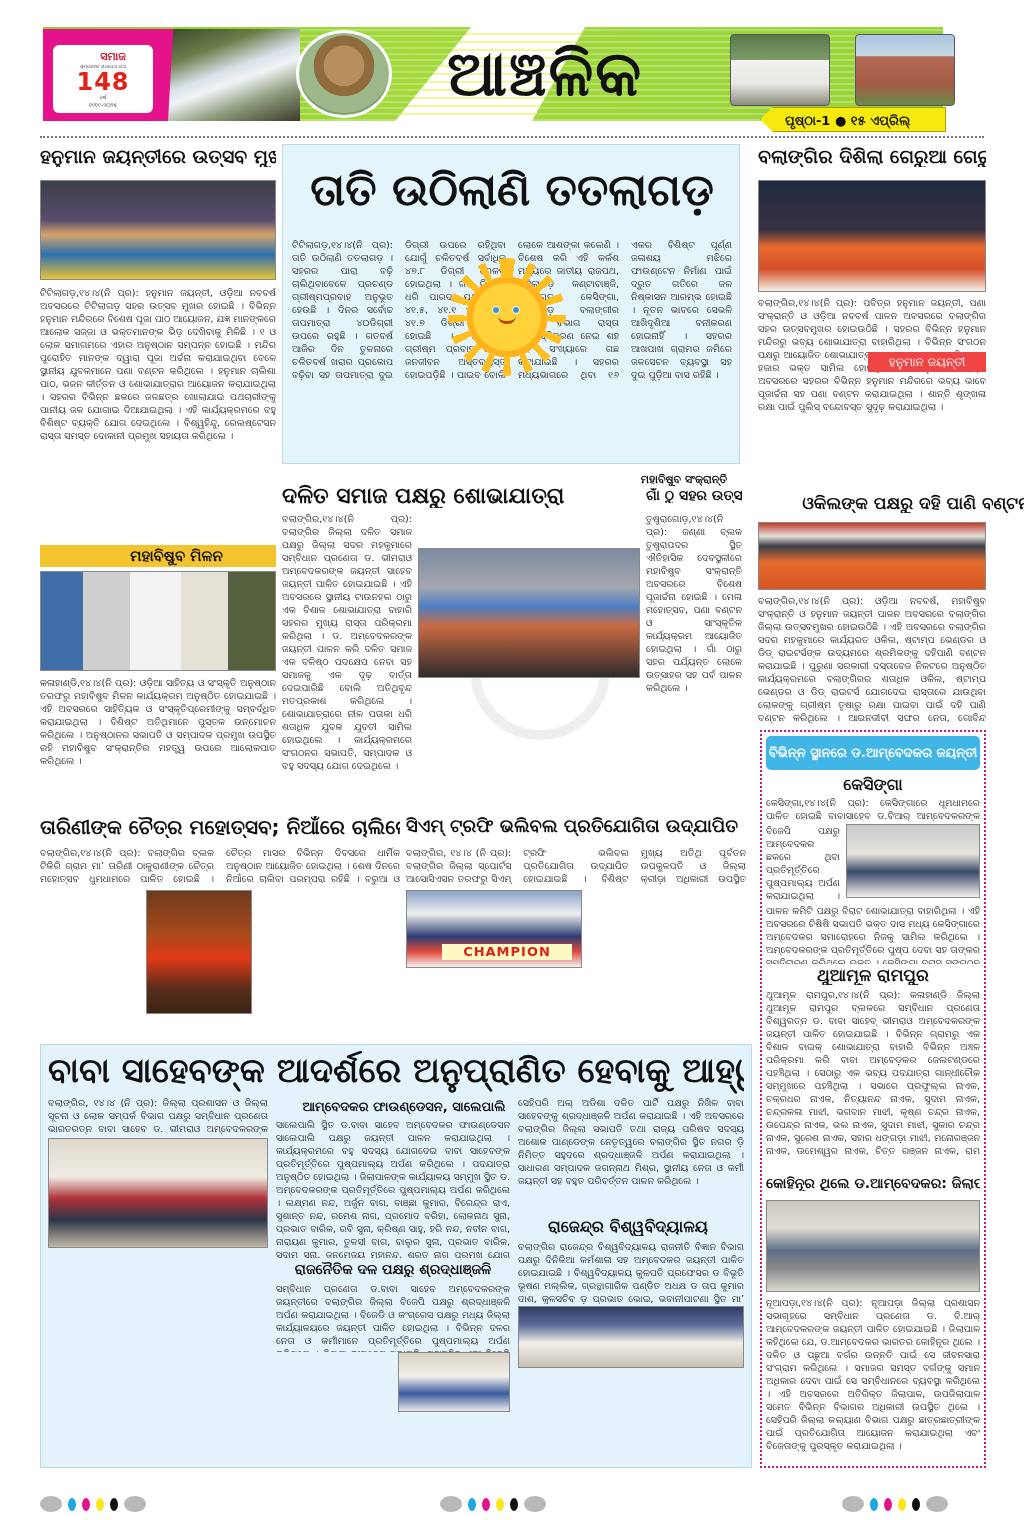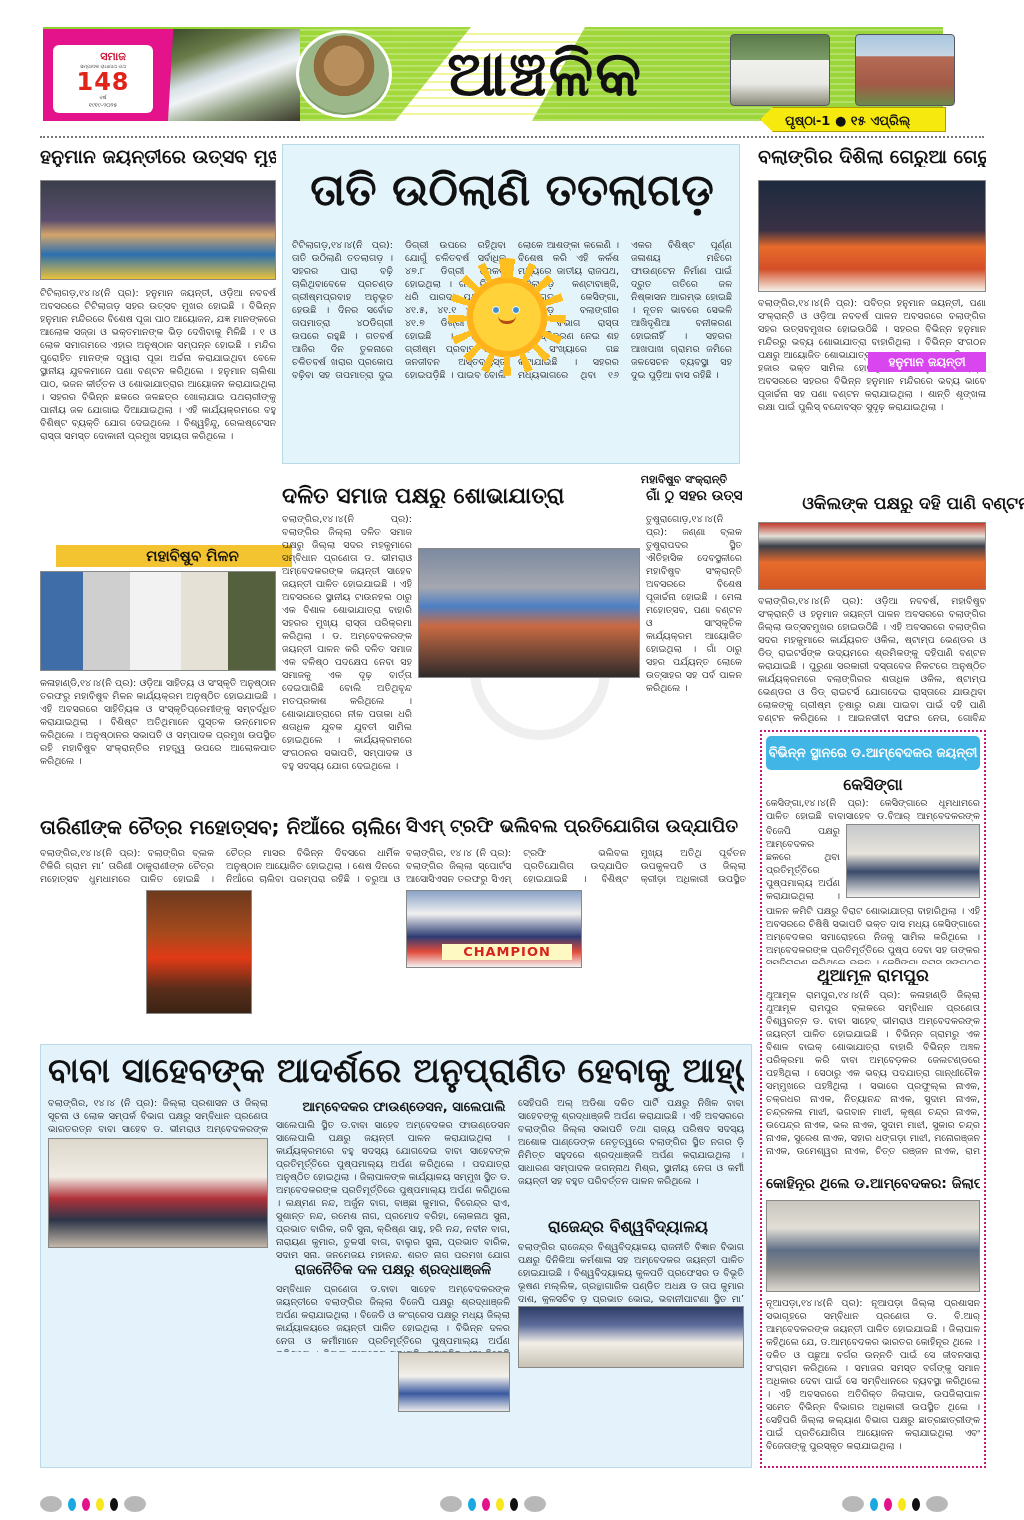--- a/index.html
+++ b/index.html
@@ -42,21 +42,21 @@
   .cols-2 { column-count: 2; column-gap: 12px; }
   .cols-3 { column-count: 3; column-gap: 12px; }
   .cols-4 { column-count: 4; column-gap: 12px; }
   .photo { position: absolute; overflow: hidden; border: 1px solid #888; }
 
   
   .a1-head { position: absolute; left: 40px; top: 146px; width: 236px; font-size: 19px; }
   .a1-photo { left: 40px; top: 180px; width: 236px; height: 100px;
     background: linear-gradient(180deg, #3a3f4a 0%, #5a4c6e 40%, #d4a56a 55%, #2b6fb0 75%, #e9c23a 100%); }
   .a1-body { position: absolute; left: 40px; top: 286px; width: 236px; height: 255px; }
-  .a1b-title { position: absolute; left: 56px; top: 545px; width: 236px; height: 22px; background: #f4c430;
+  .a1b-title { position: absolute; left: 40px; top: 545px; width: 236px; height: 22px; background: #f4c430;
     font-size: 15px; font-weight: bold; text-align: center; line-height: 22px; color: #111; padding-left: 37px; }
   .a1b-photo { left: 40px; top: 571px; width: 236px; height: 100px;
     background: linear-gradient(90deg, #3e6da8 0 18%, #cfcfcf 18% 38%, #f2f2f2 38% 60%, #e6e1d6 60% 80%, #55603f 80%); }
   .a1b-body { position: absolute; left: 40px; top: 676px; width: 236px; height: 122px; }
 
   
   .hero-box { position: absolute; left: 282px; top: 144px; width: 458px; height: 320px; background: #e4f4fb; border: 1px solid #b9dbe8; }
   .hero-head { position: absolute; left: 292px; top: 150px; width: 440px; height: 80px; font-size: 44px; text-align: center; line-height: 80px; }
   .hero-body { position: absolute; left: 292px; top: 238px; width: 440px; height: 220px; }
   .sun { position: absolute; left: 448px; top: 258px; width: 118px; height: 118px; border-radius: 50%;
@@ -67,22 +67,22 @@
     mask: radial-gradient(circle, transparent 0 46%, #000 47% 70%, transparent 71%); }
   .sun-face { position: absolute; left: 44px; top: 48px; width: 30px; height: 20px; }
   .sun-eye { position: absolute; top: 0; width: 8px; height: 8px; border-radius: 50%; background: #3b8fd1; border: 1px solid #fff; }
   .sun-mouth { position: absolute; left: 6px; top: 10px; width: 18px; height: 8px; border-bottom: 3px solid #b34b12; border-radius: 0 0 10px 10px; }
 
   
   .r1-head { position: absolute; left: 758px; top: 146px; width: 228px; font-size: 19px; }
   .r1-photo { left: 758px; top: 180px; width: 228px; height: 112px;
     background: linear-gradient(180deg, #1d2a3f 0%, #3a3145 45%, #e86b2a 60%, #d44e28 80%, #f5f1e8 100%); }
   .r1-body { position: absolute; left: 758px; top: 296px; width: 228px; height: 176px; }
-  .r1-tag { position: absolute; left: 868px; top: 352px; width: 118px; height: 20px; background: #d946ef;
-    color: #fff; font-size: 12px; font-weight: bold; text-align: center; line-height: 20px; }
+  .r1-tag { position: absolute; left: 868px; top: 352px; width: 118px; height: 20px; background: #ef4444;
+    color: #fff; font-size: 12px; font-weight: normal; text-align: center; line-height: 20px; }
 
   
   .d-head { position: absolute; left: 282px; top: 484px; width: 350px; font-size: 22px; }
   .d-body-left { position: absolute; left: 282px; top: 512px; width: 130px; height: 290px; }
   .d-photo { left: 418px; top: 548px; width: 222px; height: 130px;
     background: linear-gradient(180deg, #7c8aa0 0%, #a5a7b0 30%, #4d7fc4 45%, #c96a43 60%, #2f2b2a 100%); }
   .m-head-small { position: absolute; left: 636px; top: 474px; width: 96px; font-size: 11px; text-align: center; }
   .m-head { position: absolute; left: 646px; top: 488px; width: 96px; font-size: 14px; text-align: center; }
   .m-body { position: absolute; left: 646px; top: 512px; width: 96px; height: 290px; }
 

